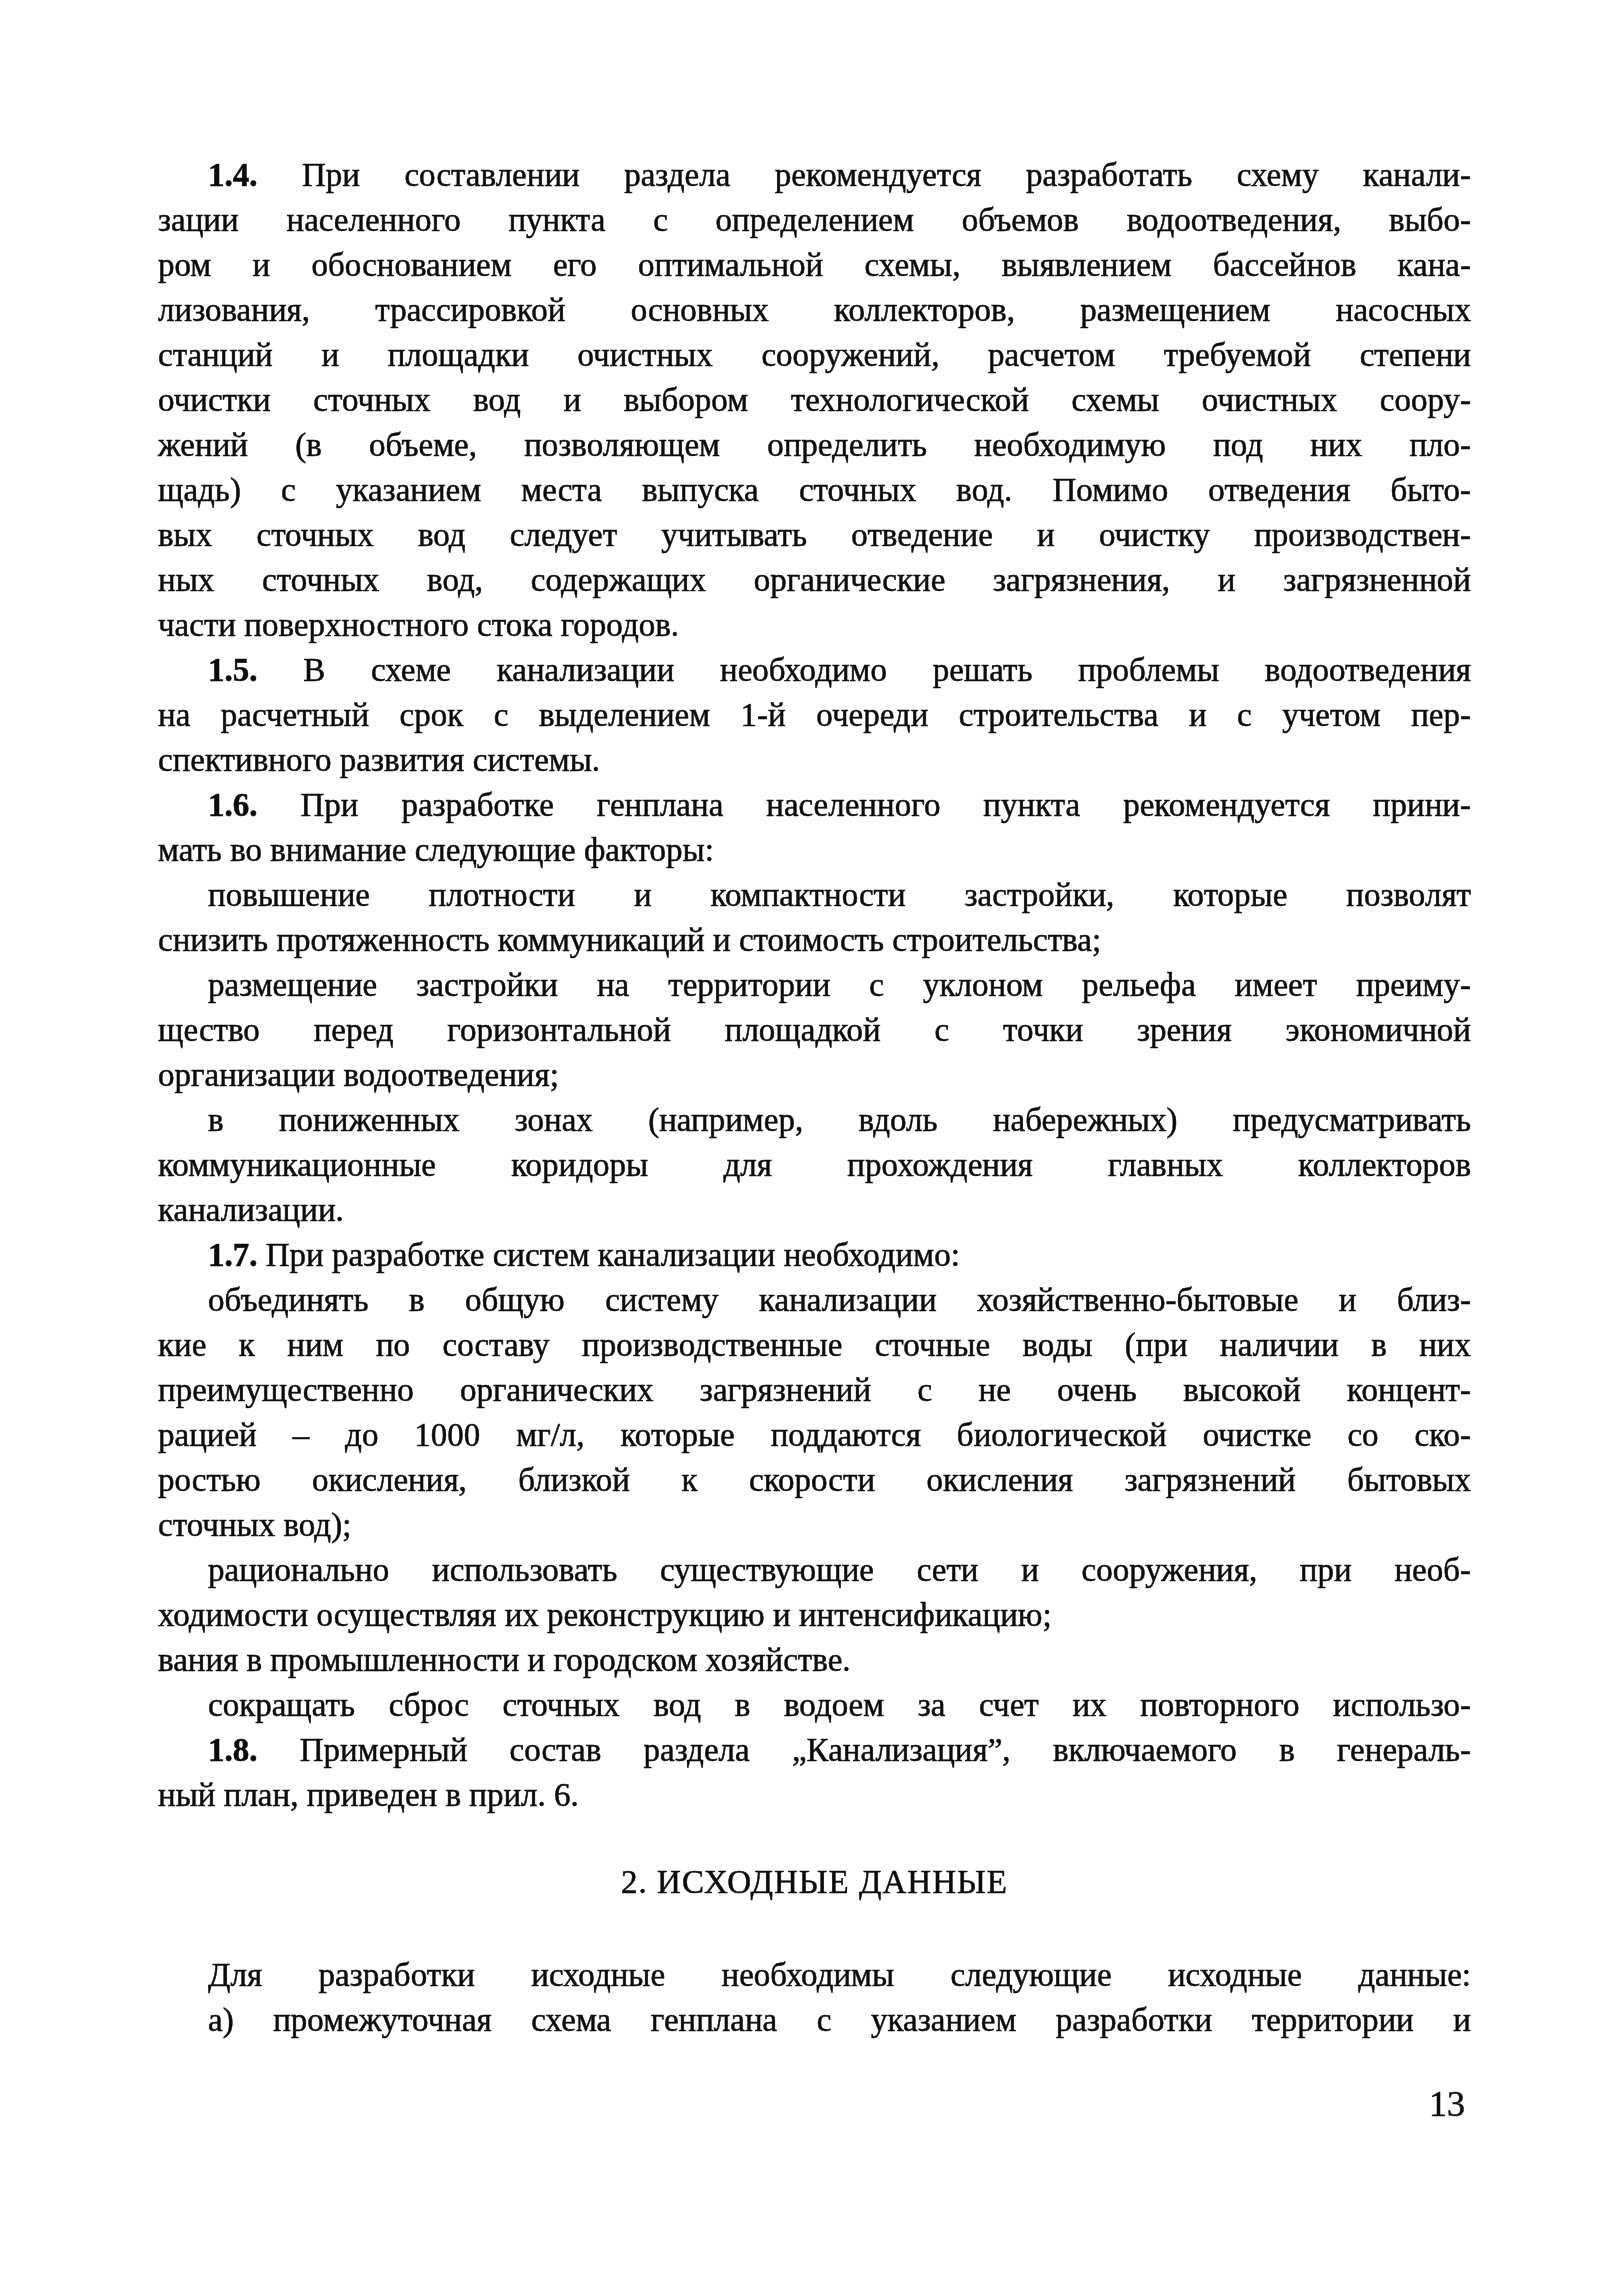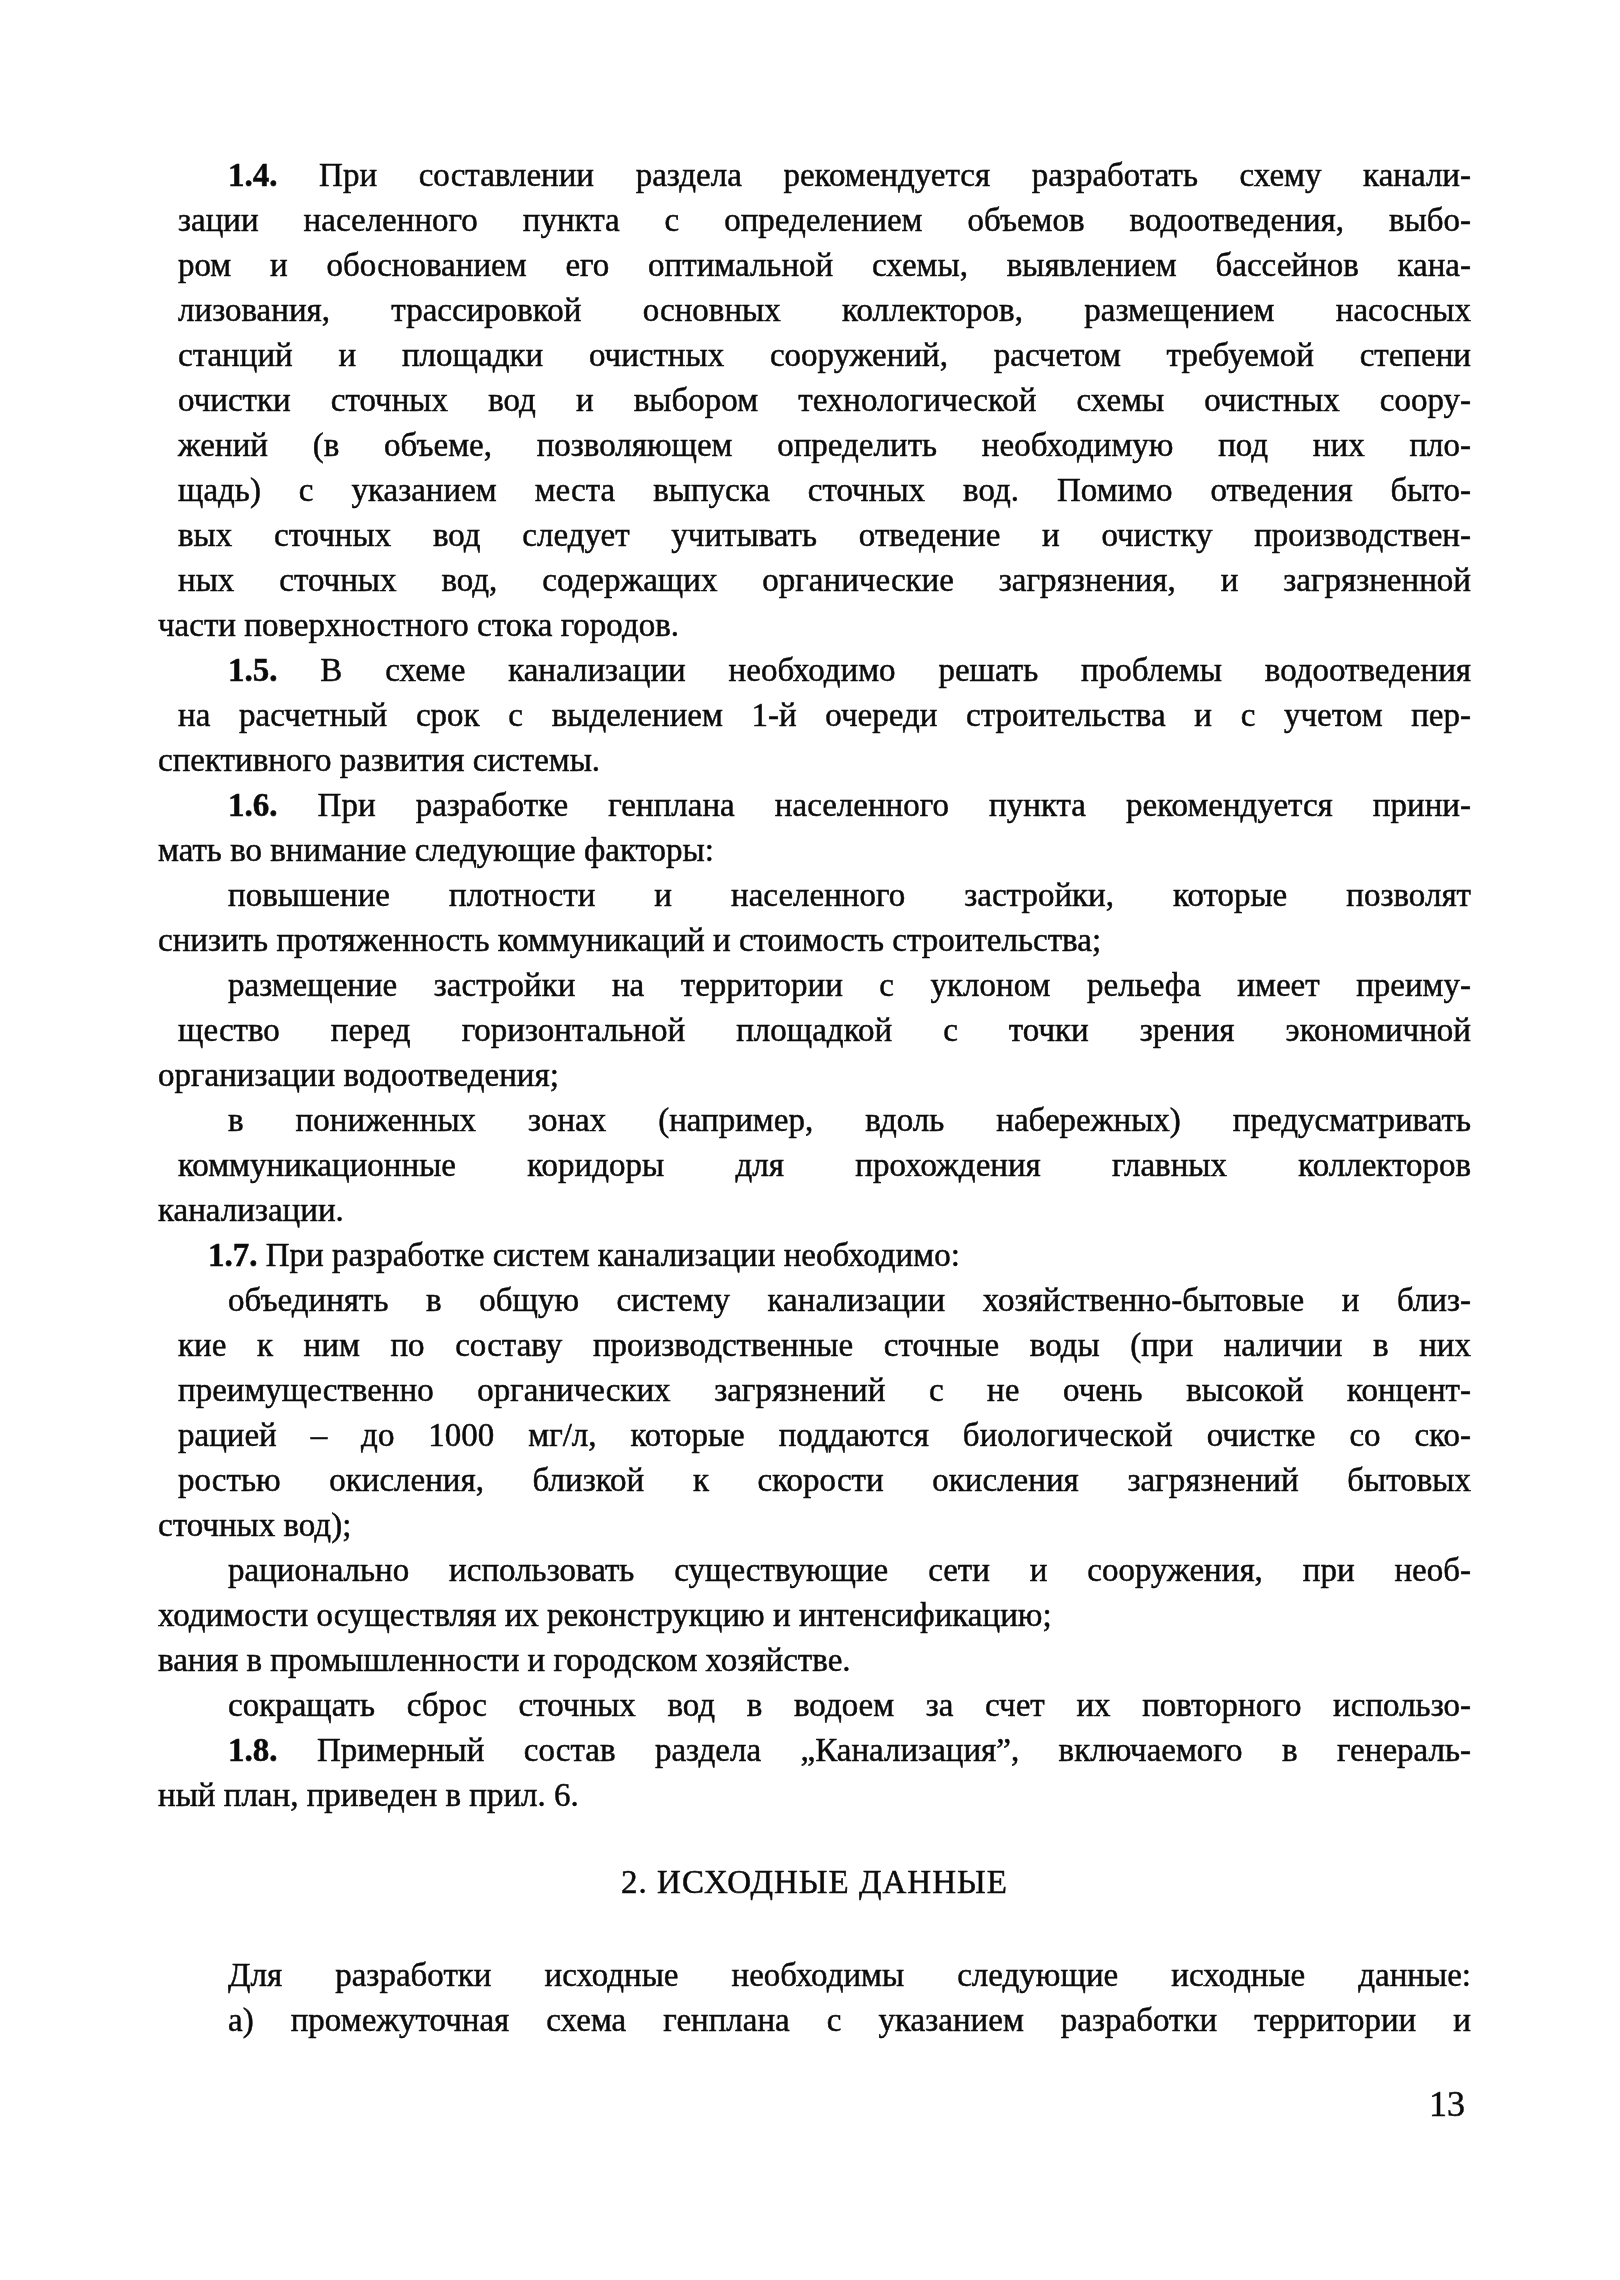--- a/index.html
+++ b/index.html
@@ -28,21 +28,20 @@
   }
   .line {
     font-size: 33px;
     line-height: 45px;
     white-space: normal;
     text-align: left;
   }
   .line.jst {
     text-align: justify;
     text-align-last: justify;
-    margin-left: 20px;
   }
   .line.ind {
     text-indent: 50px;
   }
   .line .num {
     font-weight: 700;
   }
   .section-heading {
     margin-top: 42px;
     font-size: 33px;
@@ -79,21 +78,21 @@
         <div class="line jst">жений (в объеме, позволяющем определить необходимую под них пло-</div>
         <div class="line jst">щадь) с указанием места выпуска сточных вод. Помимо отведения быто-</div>
         <div class="line jst">вых сточных вод следует учитывать отведение и очистку производствен-</div>
         <div class="line jst">ных сточных вод, содержащих органические загрязнения, и загрязненной</div>
         <div class="line">части поверхностного стока городов.</div>
         <div class="line ind jst"><span class="num">1.5.</span> В схеме канализации необходимо решать проблемы водоотведения</div>
         <div class="line jst">на расчетный срок с выделением 1-й очереди строительства и с учетом пер-</div>
         <div class="line">спективного развития системы.</div>
         <div class="line ind jst"><span class="num">1.6.</span> При разработке генплана населенного пункта рекомендуется прини-</div>
         <div class="line">мать во внимание следующие факторы:</div>
-        <div class="line ind jst">повышение плотности и населенного застройки, которые позволят</div>
+        <div class="line ind jst">повышение плотности и компактности застройки, которые позволят</div>
         <div class="line">снизить протяженность коммуникаций и стоимость строительства;</div>
         <div class="line ind jst">размещение застройки на территории с уклоном рельефа имеет преиму-</div>
         <div class="line jst">щество перед горизонтальной площадкой с точки зрения экономичной</div>
         <div class="line">организации водоотведения;</div>
         <div class="line ind jst">в пониженных зонах (например, вдоль набережных) предусматривать</div>
         <div class="line jst">коммуникационные коридоры для прохождения главных коллекторов</div>
         <div class="line">канализации.</div>
         <div class="line ind"><span class="num">1.7.</span> При разработке систем канализации необходимо:</div>
         <div class="line ind jst">объединять в общую систему канализации хозяйственно-бытовые и близ-</div>
         <div class="line jst">кие к ним по составу производственные сточные воды (при наличии в них</div>

